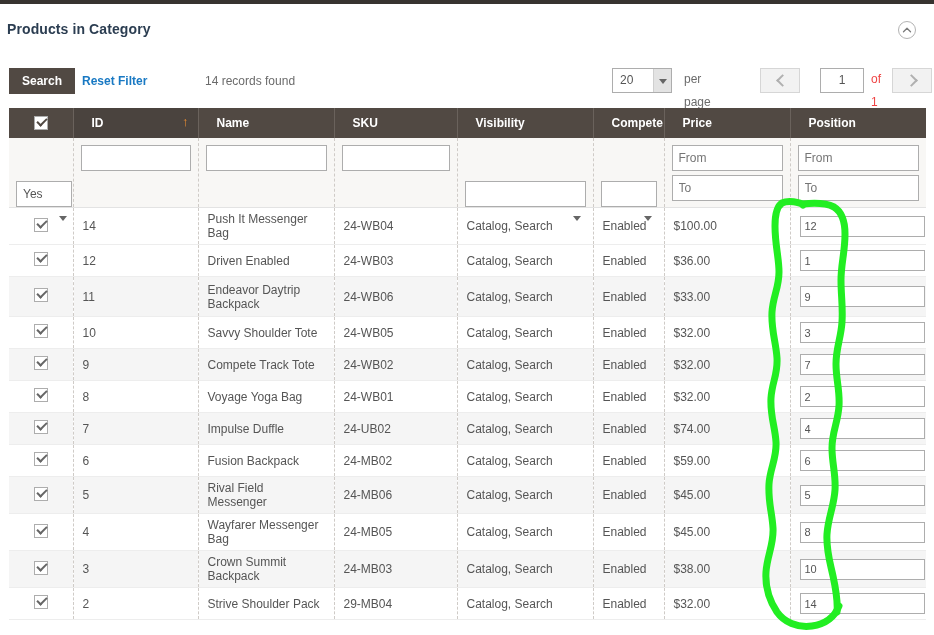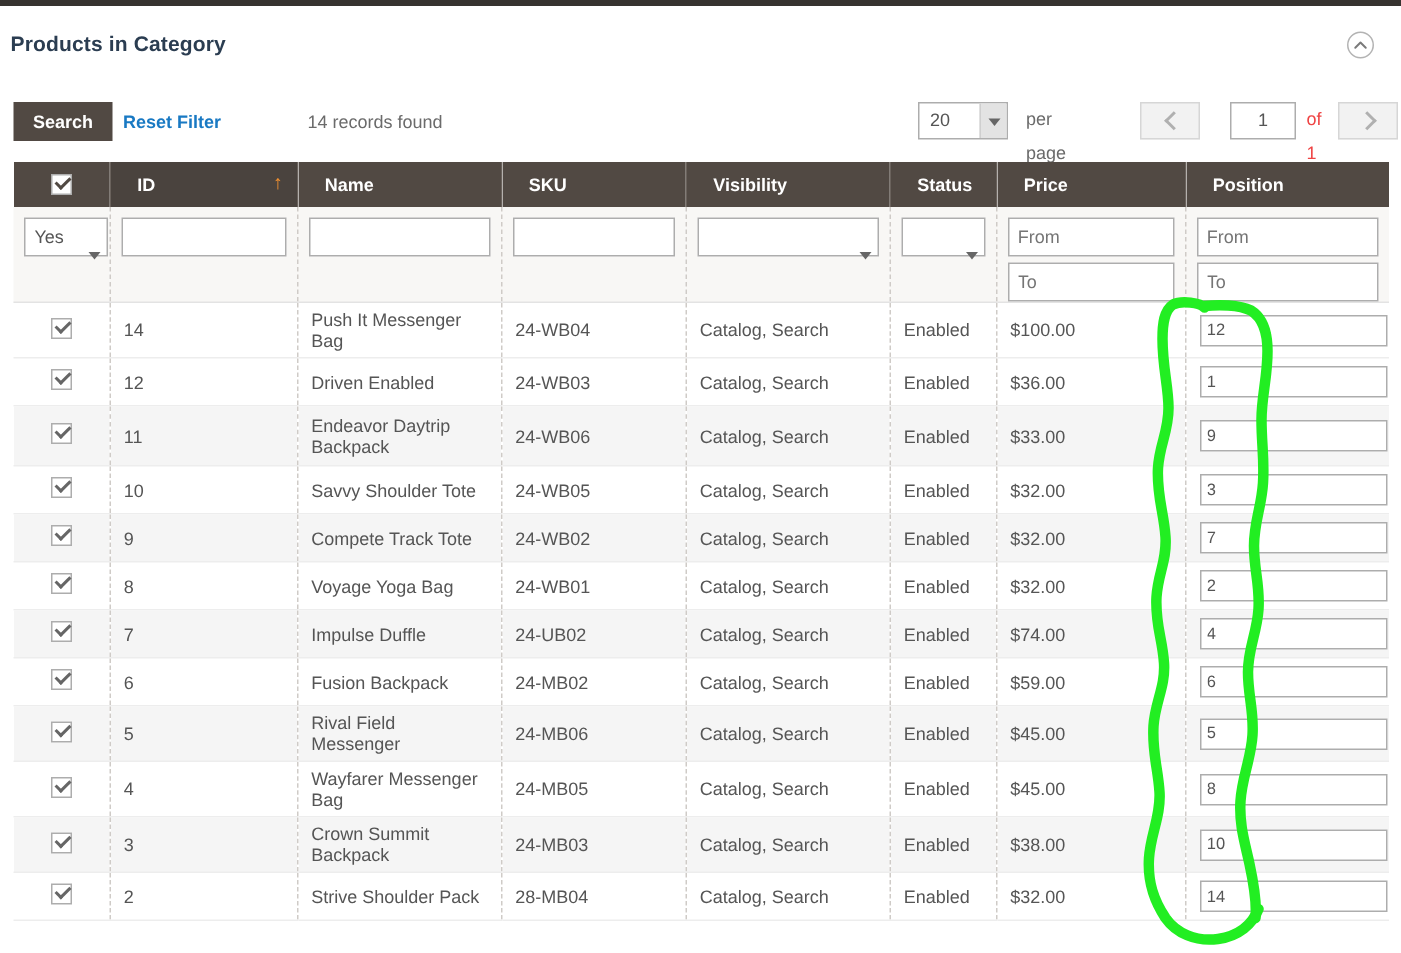--- a/index.html
+++ b/index.html
@@ -199,21 +199,21 @@
     font-family: "Liberation Sans", sans-serif;
     font-size: 12px; color: #858585;
     padding: 0 6px;
     line-height: 24px;
   }
   .f-text.stacked { margin-bottom: 4px; }
   .f-sel {
     width: 100%; height: 26px;
     border: 1px solid #adadad;
     background: #fff;
-    display: flex; align-items: center;
+    display: flex; align-items: flex-end; margin-top: 36px;
   }
   .f-sel.narrow { width: 56px; }
   .f-sel .val {
     flex: 1; font-size: 12px; color: #555;
     padding-left: 6px; line-height: 24px;
     overflow: hidden; white-space: nowrap;
   }
   .f-sel .arrow {
     width: 18px; background: #e3e3e3;
     border-left: 1px solid #cfcfcf;
@@ -331,21 +331,21 @@
       <th>
         <span>Name</span>
       </th>
       <th>
         <span>SKU</span>
       </th>
       <th>
         <span>Visibility</span>
       </th>
       <th>
-        <span>Status</span>
+        <span>Compete</span>
       </th>
       <th>
         <span>Price</span>
       </th>
       <th>
         <span>Position</span>
       </th>
     </tr>
     <tr class="filter-row">
       <td>
@@ -515,21 +515,21 @@
         <td><span>Enabled</span></td>
         <td><span>$38.00</span></td>
         <td>
           <input type="text" class="pos-input" value="10" style="">
         </td>
       </tr>
       <tr>
         <td class="c-check"><span class="row-cb"></span></td>
         <td><span>2</span></td>
         <td><span class="name-wrap">Strive Shoulder Pack</span></td>
-        <td><span>28-MB04</span></td>
+        <td><span>29-MB04</span></td>
         <td><span>Catalog, Search</span></td>
         <td><span>Enabled</span></td>
         <td><span>$32.00</span></td>
         <td>
           <input type="text" class="pos-input" value="14" style="">
         </td>
       </tr>
     </tbody>
 </table>
 

